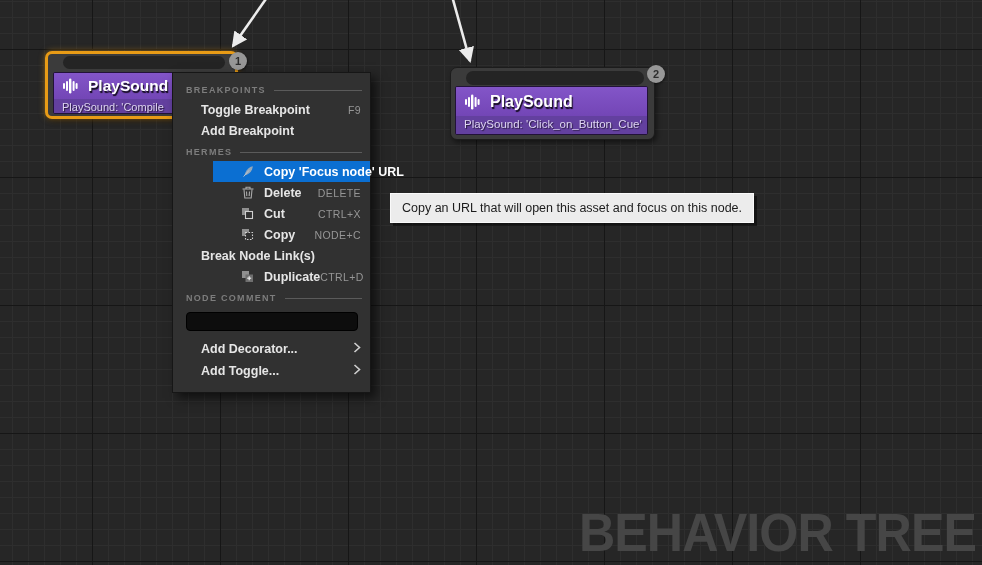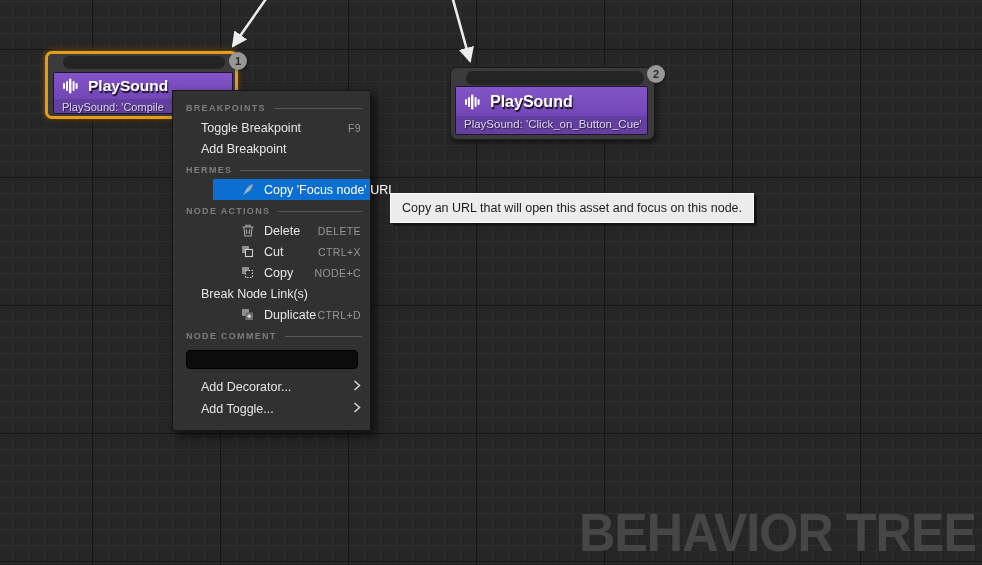--- a/index.html
+++ b/index.html
@@ -45,35 +45,35 @@
     background:#63409f; text-shadow:1px 1px 1px rgba(0,0,0,.6);
   }
   .badge {
     position:absolute; width:18px; height:18px; border-radius:50%; background:#979797;
     color:#2d2d2d; font-size:11px; font-weight:bold; display:flex; align-items:center;
     justify-content:center; z-index:12; box-shadow:1px 1px 2px rgba(0,0,0,.4);
   }
 
   
   .menu {
-    position:absolute; left:172px; top:90px; width:199px; z-index:20;
+    position:absolute; left:172px; top:72px; width:199px; z-index:20;
     background:#313131; border:1px solid #161616; box-shadow:5px 5px 10px rgba(0,0,0,.6);
     padding:6px 0 10px 0; color:#e6e6e6; font-size:12.5px;
   }
   .menu-header {
     display:flex; align-items:center; gap:8px; padding:6px 8px 4px 13px;
     color:#7d7d7d; font-size:9px; font-weight:bold; letter-spacing:1.3px; white-space:nowrap;
   }
   .menu-header .rule { flex:1; height:1px; background:#5b5b5b; }
   .menu-item {
     display:flex; align-items:center; height:21px; padding:0 9px 0 28px; cursor:default;
   }
   .menu-item .mi-icon { width:15px; margin-right:9px; display:flex; align-items:center; justify-content:center; flex:none; }
   .menu-item.with-icon { padding-left:27px;margin-left:40px; }
-  .menu-item .mi-label { flex:1; white-space:nowrap; }
+  .menu-item .mi-label { flex:1; white-space:nowrap;font-weight:bold; }
   .menu-item .mi-shortcut { color:#969696; font-size:10.5px; letter-spacing:.4px; }
   .menu-item.highlight { background:#0b6fd2; color:#fff; }
   .menu-item .chev { color:#cfcfcf; font-size:12px; }
   .comment-box { padding:5px 12px 7px 13px; }
   .comment-input {
     width:100%; height:19px; background:#0d0d0d; border:1px solid #000; border-radius:4px;
     color:#ddd; font-size:11px; padding:0 6px; outline:none;
   }
   .submenu-item { height:22px; }
 
@@ -162,24 +162,20 @@
     <div class="menu-item with-icon highlight">
       <span class="mi-icon">
         <svg width="13" height="13" viewBox="0 0 13 13">
           <path d="M11.5 1.2 C8.4 2 5.8 4.2 4.6 7.2 L3.4 10.6 L6.6 9.3 C9.5 8 11.2 5.3 11.8 1.8 Z" fill="#93a7bb"></path>
           <line x1="2.6" y1="11.6" x2="8" y2="5.4" stroke="#b9c6d4" stroke-width="1"></line>
         </svg>
       </span>
       <span class="mi-label">Copy 'Focus node' URL</span>
     </div>
 
-    <div class="menu-header">
-      <span>NODE ACTIONS</span>
-      <span class="rule"></span>
-    </div>
     <div class="menu-item with-icon">
       <span class="mi-icon">
         <svg width="12" height="13" viewBox="0 0 12 13">
           <g stroke="#a9a9a9" stroke-width="1.1" fill="none">
             <path d="M2 3.5 L2.8 12 L9.2 12 L10 3.5"></path>
             <line x1="0.5" y1="3" x2="11.5" y2="3"></line>
             <path d="M4 3 L4 1.2 L8 1.2 L8 3"></path>
             <line x1="4.5" y1="5.5" x2="4.8" y2="10"></line>
             <line x1="7.5" y1="5.5" x2="7.2" y2="10"></line>
           </g>

